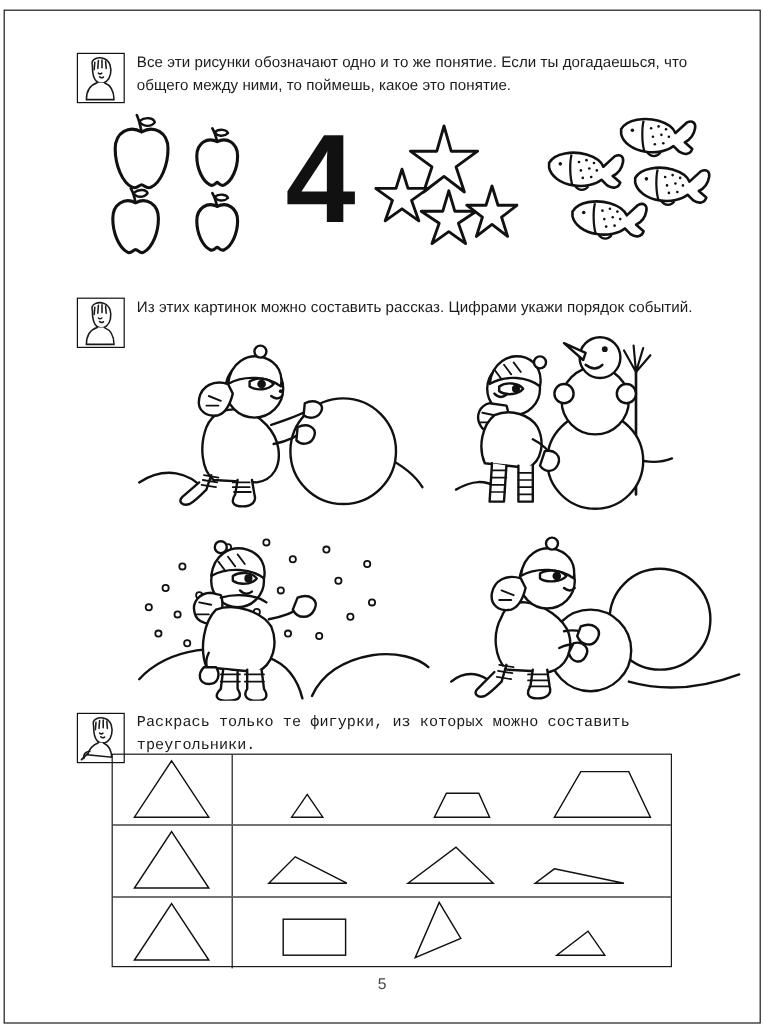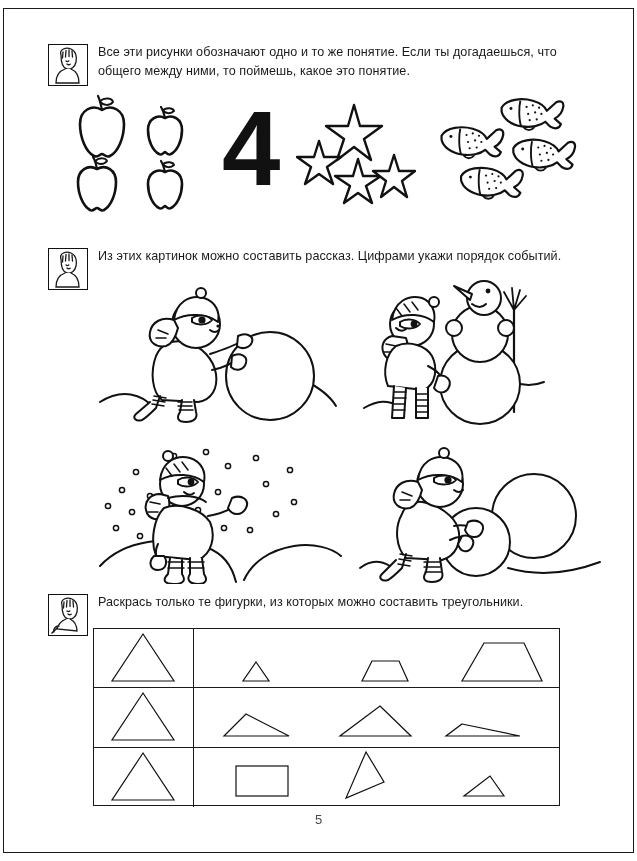--- a/index.html
+++ b/index.html
@@ -26,21 +26,21 @@
     width: 631px;
     height: 845px;
     border: 1px solid #1a1a1a;
     box-sizing: border-box;
     pointer-events: none;
   }
 
   
   .task {
     position: absolute;
-    left: 0;
+    left: 16px;
     width: 608px;
   }
   .task-head {
     position: relative;
     min-height: 42px;
   }
   .face-icon {
     position: absolute;
     left: 48px;
     top: 0;
@@ -399,21 +399,21 @@
 
           <path d="M48 110 L44 124 C38 130 34 134 30 136 C24 138 20 134 24 130 L38 116"></path>
           <path d="M70 114 L68 128 C64 134 66 138 74 138 C82 138 86 134 84 128 L82 114"></path>
           <path d="M42 110 L54 112 M41 115 L53 117 M40 120 L52 122" fill="none" stroke-width="1.4"></path>
           <path d="M66 118 L82 118 M66 123 L82 123 M67 128 L83 128" fill="none" stroke-width="1.4"></path>
         </g>
       </svg>
     </div>
   </div>
 
-  <div class="task" style="top:594px;">
+  <div class="task" style="top:594px;font-family:Liberation Mono, monospace;">
     <div class="task-head">
       <div class="face-icon">
         <svg width="38" height="40" viewBox="0 0 38 40">
           <g fill="none" stroke="#1a1a1a" stroke-width="1.3" stroke-linecap="round">
             <path d="M13 10 C11 4 18 2 23 4 C28 6 29 12 28 17 C27 22 23 25 19 24 C14 23 13 16 13 10 Z" fill="#fff"></path>
             <path d="M15 7 L14.5 13 M18 5.5 L17.5 12 M21 5 L21 11.5 M24 6 L24.5 12"></path>
             <path d="M18 16 q1.4 1.2 2.8 0"></path>
             <path d="M19 19 q1.6 1.4 3.2 0.2"></path>
             <path d="M17 24 C12 26 9 30 8 34 L28 36 C28 30 25 26 21 24" fill="#fff"></path>
             <path d="M10 31 C6 31 4 34 5 37"></path>

